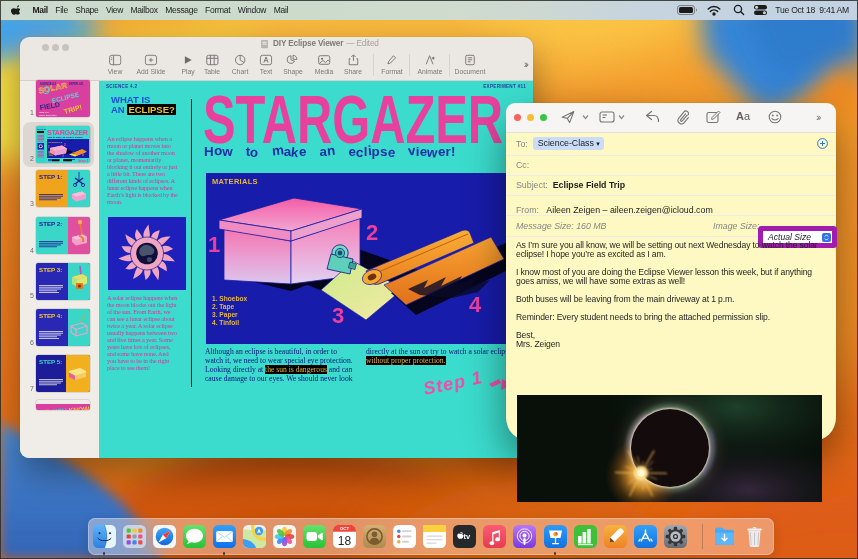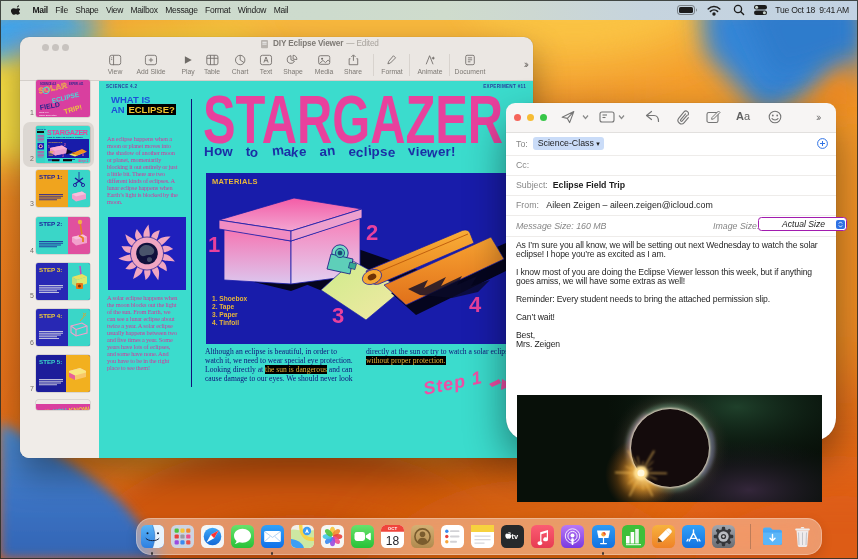--- a/index.html
+++ b/index.html
@@ -8,21 +8,21 @@
 
 #menubar{position:absolute;left:0;top:0;width:858px;height:20px;display:flex;align-items:center;font-size:8.5px;letter-spacing:-0.3px;color:#1c1c1c;background:linear-gradient(90deg,#ccdacd 0%,#cddbcd 38%,#cfdccd 52%,#cdd8d2 62%,#c6d4de 75%,#c2d2e3 100%);z-index:10;}
 #menubar .apple{margin-left:11px;width:9px;height:11px;}
 #menubar .m{margin-left:7.5px;}
 #menubar .bold{font-weight:bold;margin-left:12.5px;}
 #menubar .right{margin-left:auto;display:flex;align-items:center;}
 #menubar .clock{margin-right:9px;margin-left:8px;letter-spacing:-0.25px;font-size:8.6px;}
 
 .win{position:absolute;border-radius:9px;}
 #keynote{left:20px;top:37px;width:513px;height:421px;background:#ebe7e3;box-shadow:0 16px 34px rgba(0,0,0,.38),0 0 1px rgba(0,0,0,.3);}
-#mail{left:506px;top:103px;width:330px;height:338px;background:#ffffff;box-shadow:0 18px 40px rgba(0,0,0,.45),0 0 1px rgba(0,0,0,.35);border-radius:23px;}
+#mail{left:506px;top:103px;width:330px;height:338px;background:#fef9c3;box-shadow:0 18px 40px rgba(0,0,0,.45),0 0 1px rgba(0,0,0,.35);border-radius:23px;}
 
 #kn-title{position:absolute;left:240px;top:0;height:13px;display:flex;align-items:center;font-size:8.2px;color:#a8a39d;white-space:nowrap;letter-spacing:-0.15px;}
 #kn-title b{color:#7e7a75;font-weight:bold;margin:0 3px 0 4px;}
 .tl{position:absolute;top:7px;width:7px;height:7px;border-radius:50%;}
 .tl.gray{background:#c8c3bf;}
 #kn-toolbar{position:absolute;left:0;top:15px;right:0;height:28px;border-bottom:1px solid #d4cfca;}
 .ktb{position:absolute;top:2px;display:flex;flex-direction:column;align-items:center;color:#6f6b67;transform:translateX(-50%);}
 .ktb svg{width:13px;height:12px;}
 .ktb .lbl{font-size:6.8px;margin-top:1.5px;color:#7d7974;}
 .kdiv{position:absolute;top:2px;width:1px;height:22px;background:#d8d3ce;}
@@ -45,24 +45,24 @@
 #step1{position:absolute;left:324px;top:292px;font-size:18px;font-weight:bold;font-style:italic;color:#ef4fa5;transform:rotate(-12deg);font-family:"Liberation Sans",sans-serif;letter-spacing:1px;}
 
 #ml-toolbar{position:absolute;left:0;top:0;right:0;height:29px;background:#f7f5f4;border-bottom:1px solid #e2e0de;border-radius:9px 9px 0 0;}
 .mtb{position:absolute;color:#757575;}
 #mail .tl{top:10.5px;}
 .hdr{position:absolute;left:0;right:0;display:flex;align-items:center;font-size:8.8px;color:#868686;border-bottom:1px solid #eeecea;padding-left:10px;}
 .hdr .v{color:#1c1c1c;}
 #mbody{position:absolute;left:10px;top:137.5px;right:10px;font-size:8.6px;line-height:9.3px;color:#1f1f1f;letter-spacing:-0.13px;}
 #mbody p{margin:0 0 8.6px 0;}
 .pill{background:#cadcf8;border-radius:3px;padding:1px 4px 1.5px 5px;color:#1c1c1c;font-size:8.8px;}
-#isize{position:absolute;left:252px;top:2px;width:64px;height:12px;border:1px solid #a21caf;border-radius:3.5px;background:#fff;color:#1c1c1c;padding-left:23px;line-height:12px;font-size:8.6px;}
+#isize{position:absolute;left:252px;top:11px;width:64px;height:12px;border:5px solid #a21caf;border-radius:3.5px;background:#fff;color:#1c1c1c;padding-left:5px;line-height:12px;font-size:8.6px;}
 #eclipse{position:absolute;left:11px;top:292px;}
 
-#dock{position:absolute;left:88px;top:518px;width:686px;height:37px;border-radius:15px;background:rgba(242,234,230,.44);backdrop-filter:blur(16px) saturate(1.25);box-shadow:inset 0 0 0 1px rgba(255,255,255,.28), 0 4px 12px rgba(0,0,0,.12);z-index:5;margin-left:48px;}
+#dock{position:absolute;left:88px;top:518px;width:686px;height:37px;border-radius:7px;background:rgba(242,234,230,.44);backdrop-filter:blur(16px) saturate(1.25);box-shadow:inset 0 0 0 1px rgba(255,255,255,.28), 0 4px 12px rgba(0,0,0,.12);z-index:5;}
 .dicon{position:absolute;top:7px;width:23px;height:23px;}
 .ddot{position:absolute;top:34px;width:2.6px;height:2.6px;border-radius:50%;background:rgba(30,30,30,.8);}
 #dsep{position:absolute;left:614px;top:6px;width:1px;height:25px;background:rgba(70,60,55,.3);}
 </style></head>
 <body>
 <div id="wall"><svg width="858" height="559" viewBox="0 0 858 559">
 <defs>
 <linearGradient id="base" x1="0" y1="0" x2="0" y2="1">
 <stop offset="0" stop-color="#f4a434"></stop>
           <stop offset=".45" stop-color="#ec7f1e"></stop>
@@ -551,32 +551,32 @@
 <div class="mtb" style="left:310px;top:8px;font-size:11px;letter-spacing:-2px;color:#757575;">››</div>
 </div>
 <div class="hdr" style="top:29px;height:23px;">To:&nbsp;&nbsp;<span class="pill">Science-Class <span style="font-size:7px">▾</span></span>
 <svg style="position:absolute;right:8px;top:6px" width="11" height="11" viewBox="0 0 11 11">
         <circle cx="5.5" cy="5.5" r="4.9" fill="none" stroke="#2f72e4" stroke-width="1"></circle>
         <line x1="5.5" y1="3" x2="5.5" y2="8" stroke="#2f72e4" stroke-width="1"></line>
         <line x1="3" y1="5.5" x2="8" y2="5.5" stroke="#2f72e4" stroke-width="1"></line>
       </svg></div>
 <div class="hdr" style="top:52px;height:20px;">Cc:</div>
 <div class="hdr" style="top:72px;height:20px;">Subject:&nbsp;&nbsp;<span class="v" style="font-weight:bold">Eclipse Field Trip</span></div>
-<div class="hdr" style="top:92px;height:20px;">From:&nbsp;&nbsp;&nbsp;<span class="v">Aileen Zeigen – aileen.zeigen@icloud.com</span></div>
+<div class="hdr" style="top:92px;height:20px;align-items:flex-end;">From:&nbsp;&nbsp;&nbsp;<span class="v">Aileen Zeigen – aileen.zeigen@icloud.com</span></div>
 <div class="hdr" style="top:112px;height:21px;font-style:italic;">Message Size: 160 MB
 <span style="position:absolute;left:207px">Image Size:</span>
 <span id="isize">Actual Size<svg style="position:absolute;right:1.5px;top:1.5px" width="9" height="9" viewBox="0 0 9 9">
           <rect width="9" height="9" rx="2" fill="#2f72e4"></rect>
           <path d="M2.8,3.6 L4.5,1.9 L6.2,3.6 M2.8,5.4 L4.5,7.1 L6.2,5.4" fill="none" stroke="#fff" stroke-width=".9"></path>
         </svg></span></div>
 <div id="mbody">
 <p>As I’m sure you all know, we will be setting out next Wednesday to watch the solar eclipse! I hope you’re as excited as I am.</p>
 <p>I know most of you are doing the Eclipse Viewer lesson this week, but if anything goes amiss, we will have some extras as well!</p>
+<p>Both buses will be leaving from the main driveway at 1 p.m.</p>
 <p>Reminder: Every student needs to bring the attached permission slip.</p>
-<p>Can’t wait!</p>
 <p>Best,<br>Mrs. Zeigen</p>
 </div>
 <svg id="eclipse" width="305" height="107" viewBox="0 0 305 107">
 <defs>
 <radialGradient id="corona" cx=".5" cy=".5" r=".5">
           <stop offset="0" stop-color="#e8e0cc" stop-opacity=".75"></stop>
           <stop offset=".62" stop-color="#b0a28c" stop-opacity=".35"></stop>
           <stop offset=".82" stop-color="#6a584a" stop-opacity=".14"></stop>
           <stop offset="1" stop-color="#302420" stop-opacity="0"></stop>
         </radialGradient>

